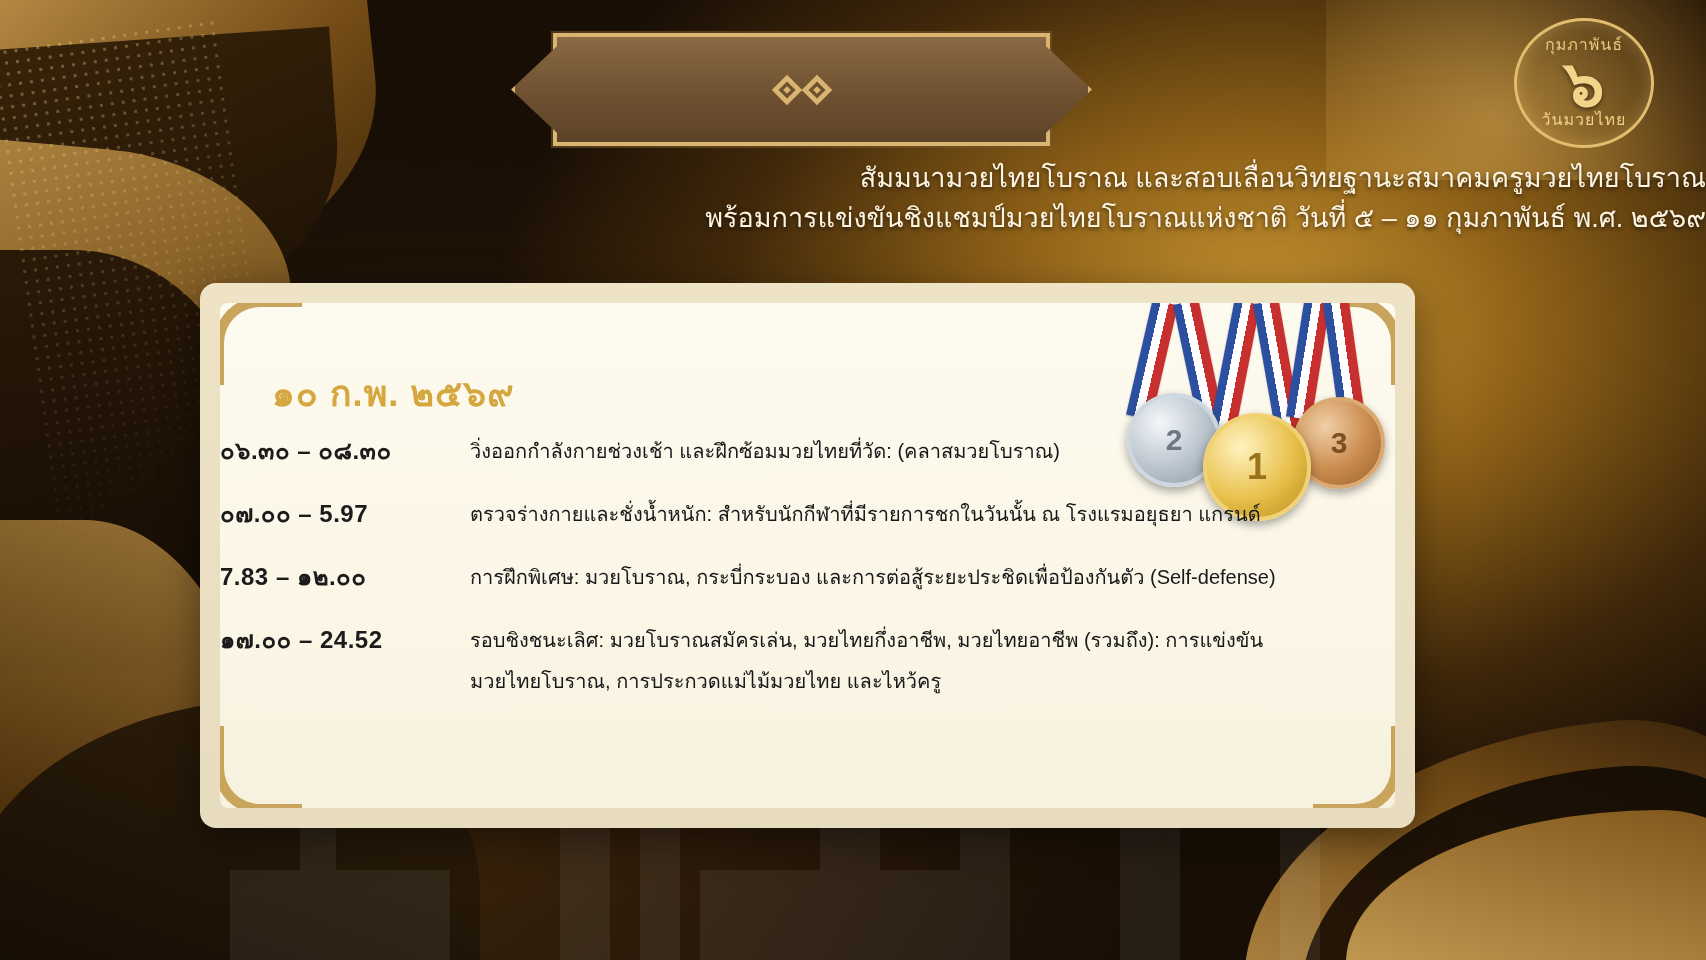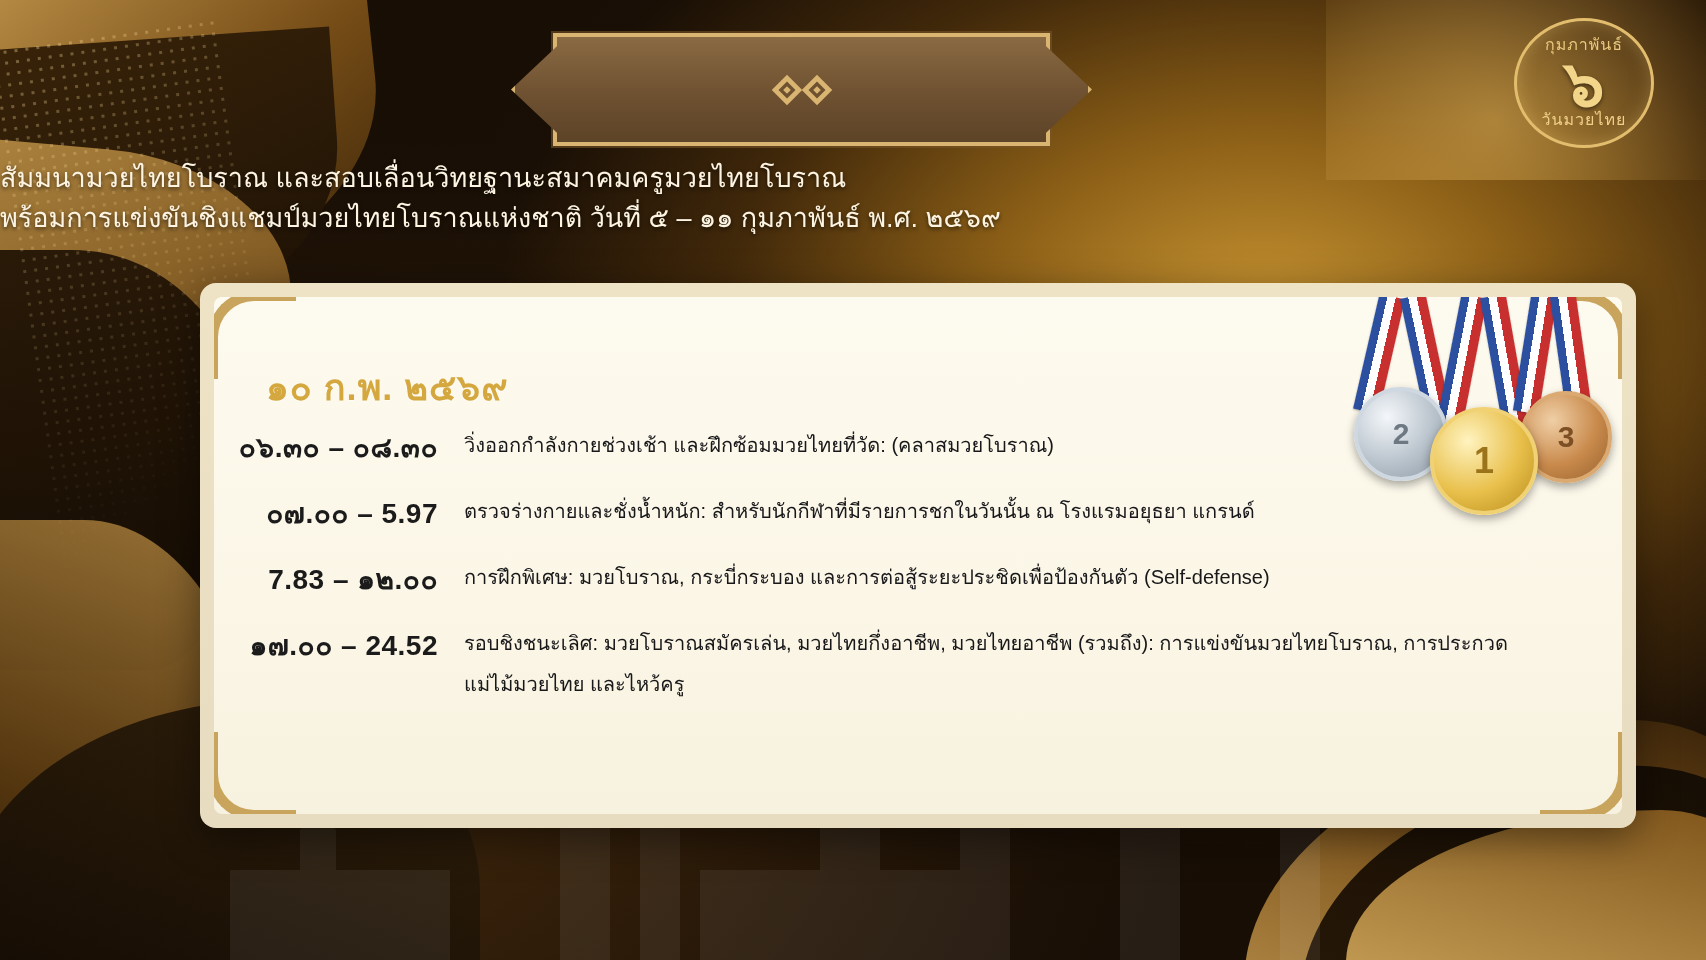--- a/index.html
+++ b/index.html
@@ -75,62 +75,62 @@
   .dia i:nth-child(1){background:#d9b571;transform:rotate(45deg) scale(.72);}
   .dia i:nth-child(2){background:#6e5131;transform:rotate(45deg) scale(.40);}
   .dia i:nth-child(3){background:#d9b571;transform:rotate(45deg) scale(.18);}
   #banner-title{
     color:#f0c860;font-size:40px;font-style:italic;font-weight:bold;
     letter-spacing:1px;margin:0 22px;white-space:nowrap;
     text-shadow:0 2px 3px rgba(0,0,0,.45);
   }
   
   #subtitle{
-    position:absolute;left:0;top:158px;width:1706px;text-align:left;
+    position:absolute;left:0;top:158px;width:1706px;text-align:right;
     color:#fdf4e2;font-size:27px;line-height:40px;
     text-shadow:0 2px 4px rgba(0,0,0,.6);
   }
   
   #emblem{position:absolute;right:52px;top:18px;width:140px;height:130px;}
   #emblem .ring{position:absolute;inset:0;border:3px solid #e2bd6d;border-radius:50%;
     box-shadow:inset 0 0 18px rgba(226,189,109,.35);}
   #emblem .num{position:absolute;inset:0;display:flex;align-items:center;justify-content:center;
     color:#f3d58a;font-size:64px;font-weight:bold;text-shadow:0 2px 4px rgba(0,0,0,.5);}
   #emblem .lbl-top{position:absolute;left:0;right:0;top:14px;text-align:center;
     color:#e9c87e;font-size:16px;letter-spacing:1px;}
   #emblem .lbl-bot{position:absolute;left:0;right:0;bottom:16px;text-align:center;
     color:#f0d089;font-size:16px;letter-spacing:1px;}
   
   #card{
-    position:absolute;left:200px;top:283px;width:1436px;height:545px;
+    position:absolute;left:200px;top:283px;width:1215px;height:545px;
     background:linear-gradient(180deg,#efe3c6,#e7dcc0);
     border-radius:16px;
     box-shadow:0 10px 40px rgba(0,0,0,.45);
-    padding:14px;box-sizing:border-box;
+    padding:20px;box-sizing:border-box;
   }
   #card-inner{
     position:relative;width:100%;height:100%;
     background:linear-gradient(180deg,#fdfaef 0%,#fbf6e6 60%,#f7f1df 100%);
     border-radius:8px;overflow:hidden;
   }
   .corner{position:absolute;width:78px;height:78px;border:10px solid #c9a45c;}
   .c-tl{left:-6px;top:-6px;border-right:none;border-bottom:none;border-radius:46px 0 0 0;}
   .c-tr{right:-6px;top:-6px;border-left:none;border-bottom:none;border-radius:0 46px 0 0;}
   .c-bl{left:-6px;bottom:-6px;border-right:none;border-top:none;border-radius:0 0 0 46px;}
   .c-br{right:-6px;bottom:-6px;border-left:none;border-top:none;border-radius:0 0 46px 0;}
   #date-heading{
     position:absolute;left:52px;top:62px;
     color:#d4a73f;font-size:36px;font-weight:bold;letter-spacing:1px;
     text-shadow:0 1px 0 rgba(255,255,255,.6);
   }
   #rows{position:absolute;left:0;top:128px;width:100%;}
   .row{display:flex;align-items:flex-start;margin-bottom:22px;}
   .row .time{
-    flex:0 0 250px;text-align:right;padding-right:26px;box-sizing:border-box;
-    color:#1b1b1b;font-size:28px;font-weight:bold;letter-spacing:.5px;white-space:nowrap;
+    flex:0 0 250px;padding-right:26px;box-sizing:border-box;
+    color:#1b1b1b;font-size:24px;font-weight:bold;letter-spacing:.5px;white-space:nowrap;
   }
   .row .act{
     flex:1 1 auto;color:#18181a;font-size:20px;line-height:41px;
     padding-right:90px;box-sizing:border-box;
   }
   
   #medals{position:absolute;right:40px;top:-2px;width:230px;height:210px;}
   .rib{position:absolute;top:0;width:26px;height:118px;
     background:linear-gradient(90deg,#2c4fa0 0 32%,#ffffff 32% 64%,#c8302f 64% 100%);
     box-shadow:0 1px 2px rgba(0,0,0,.25);}

